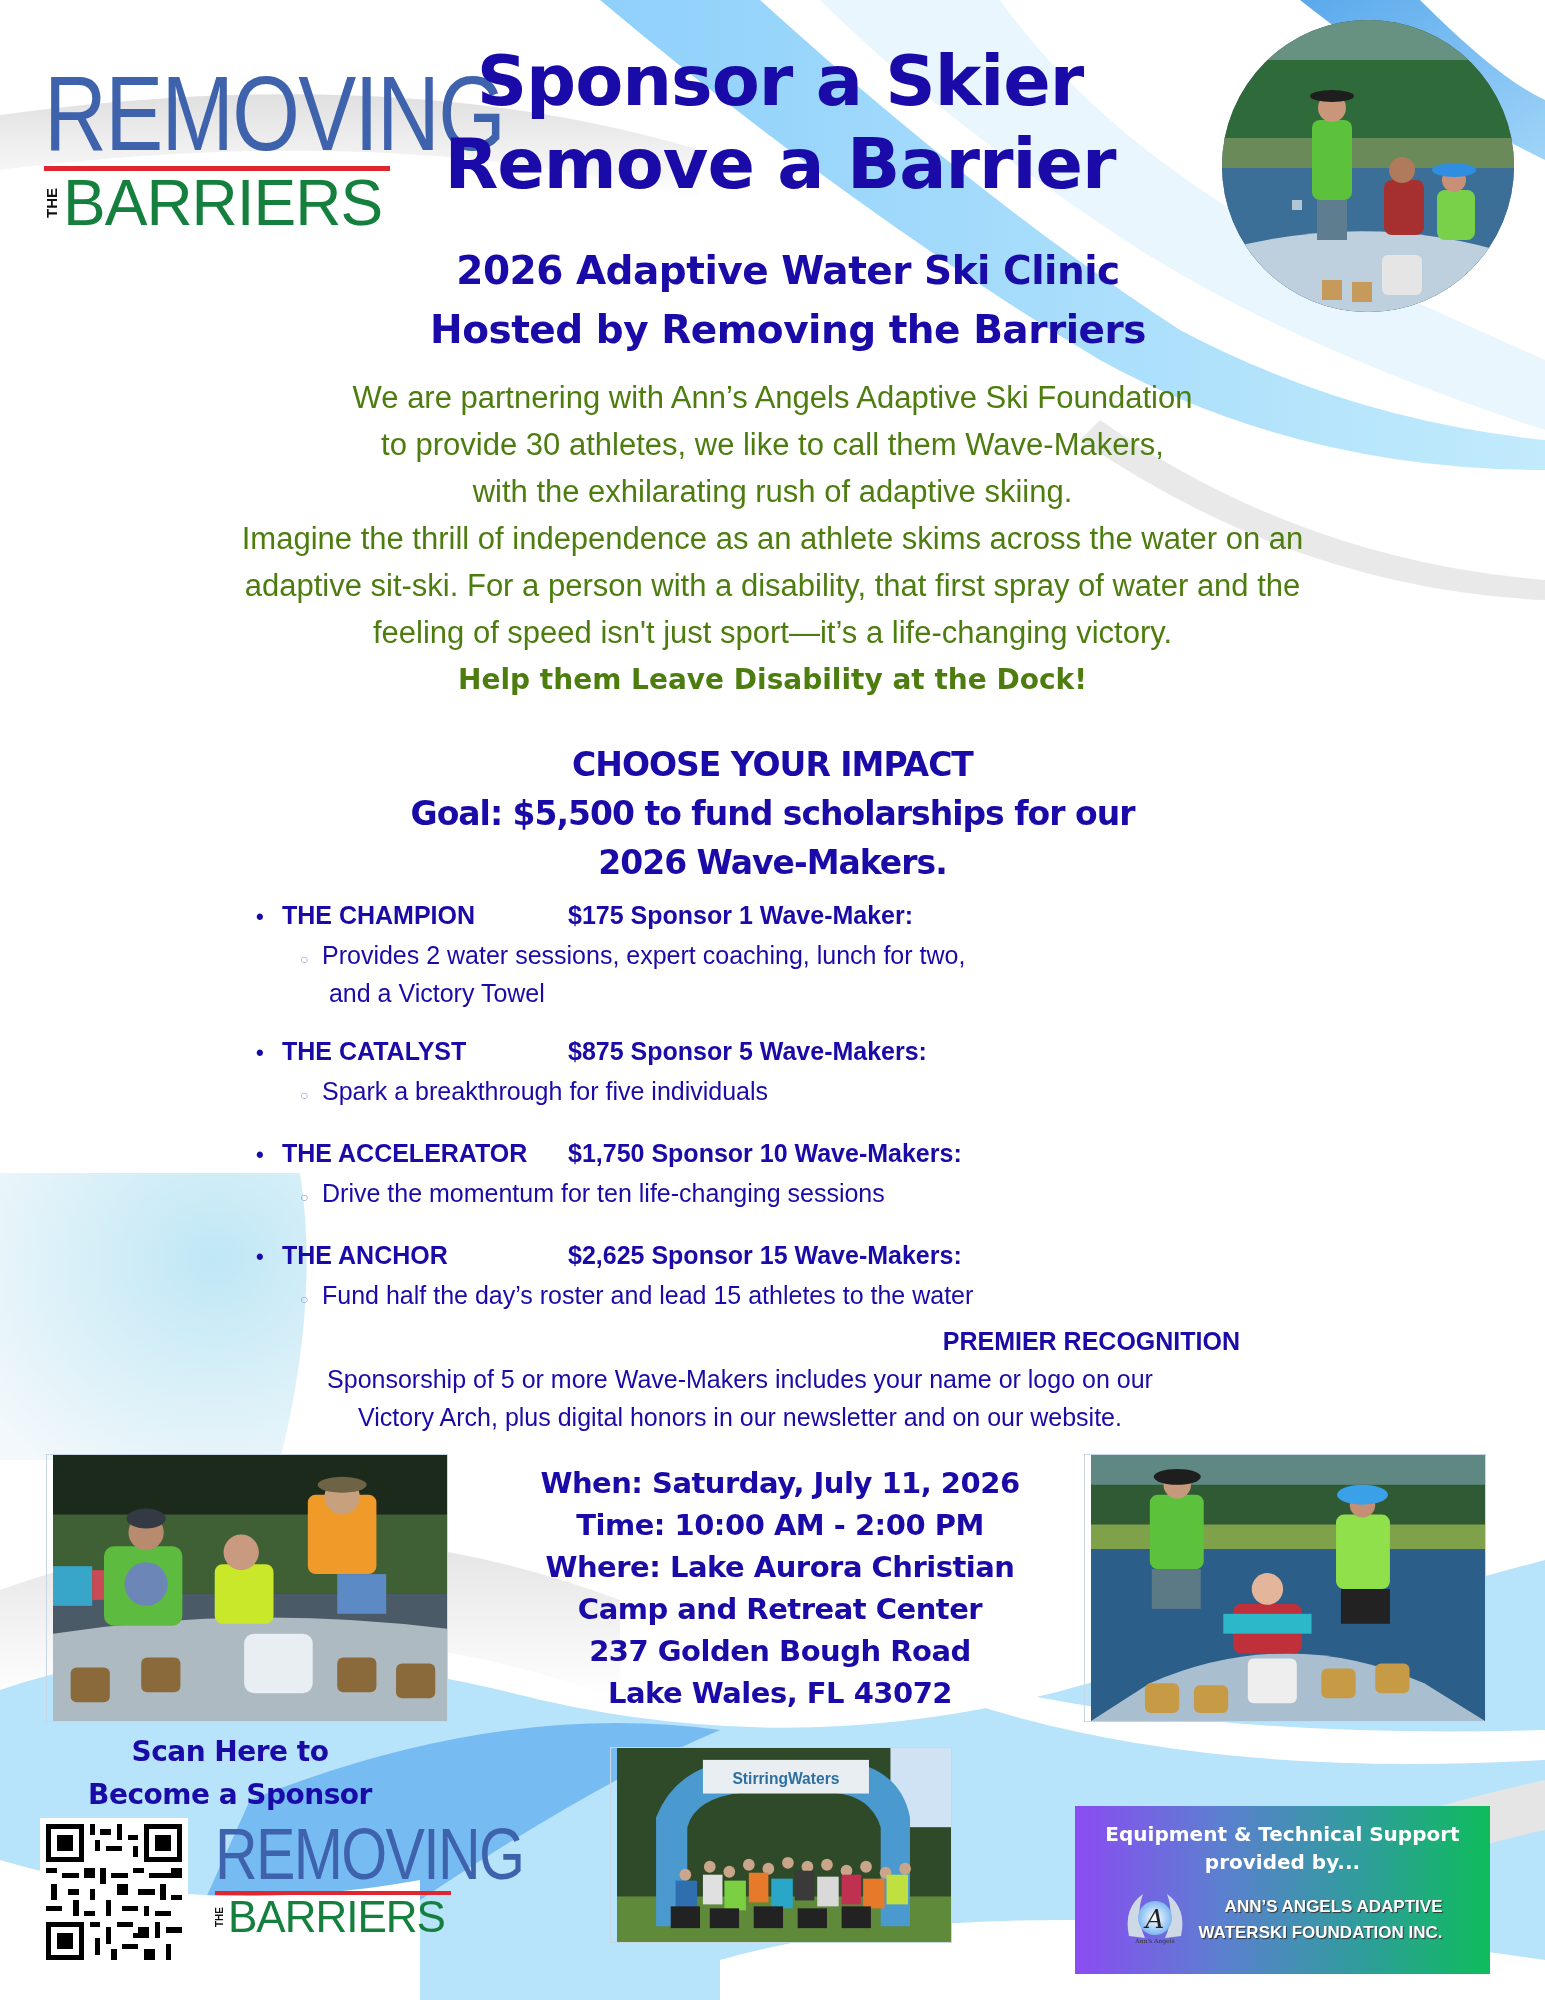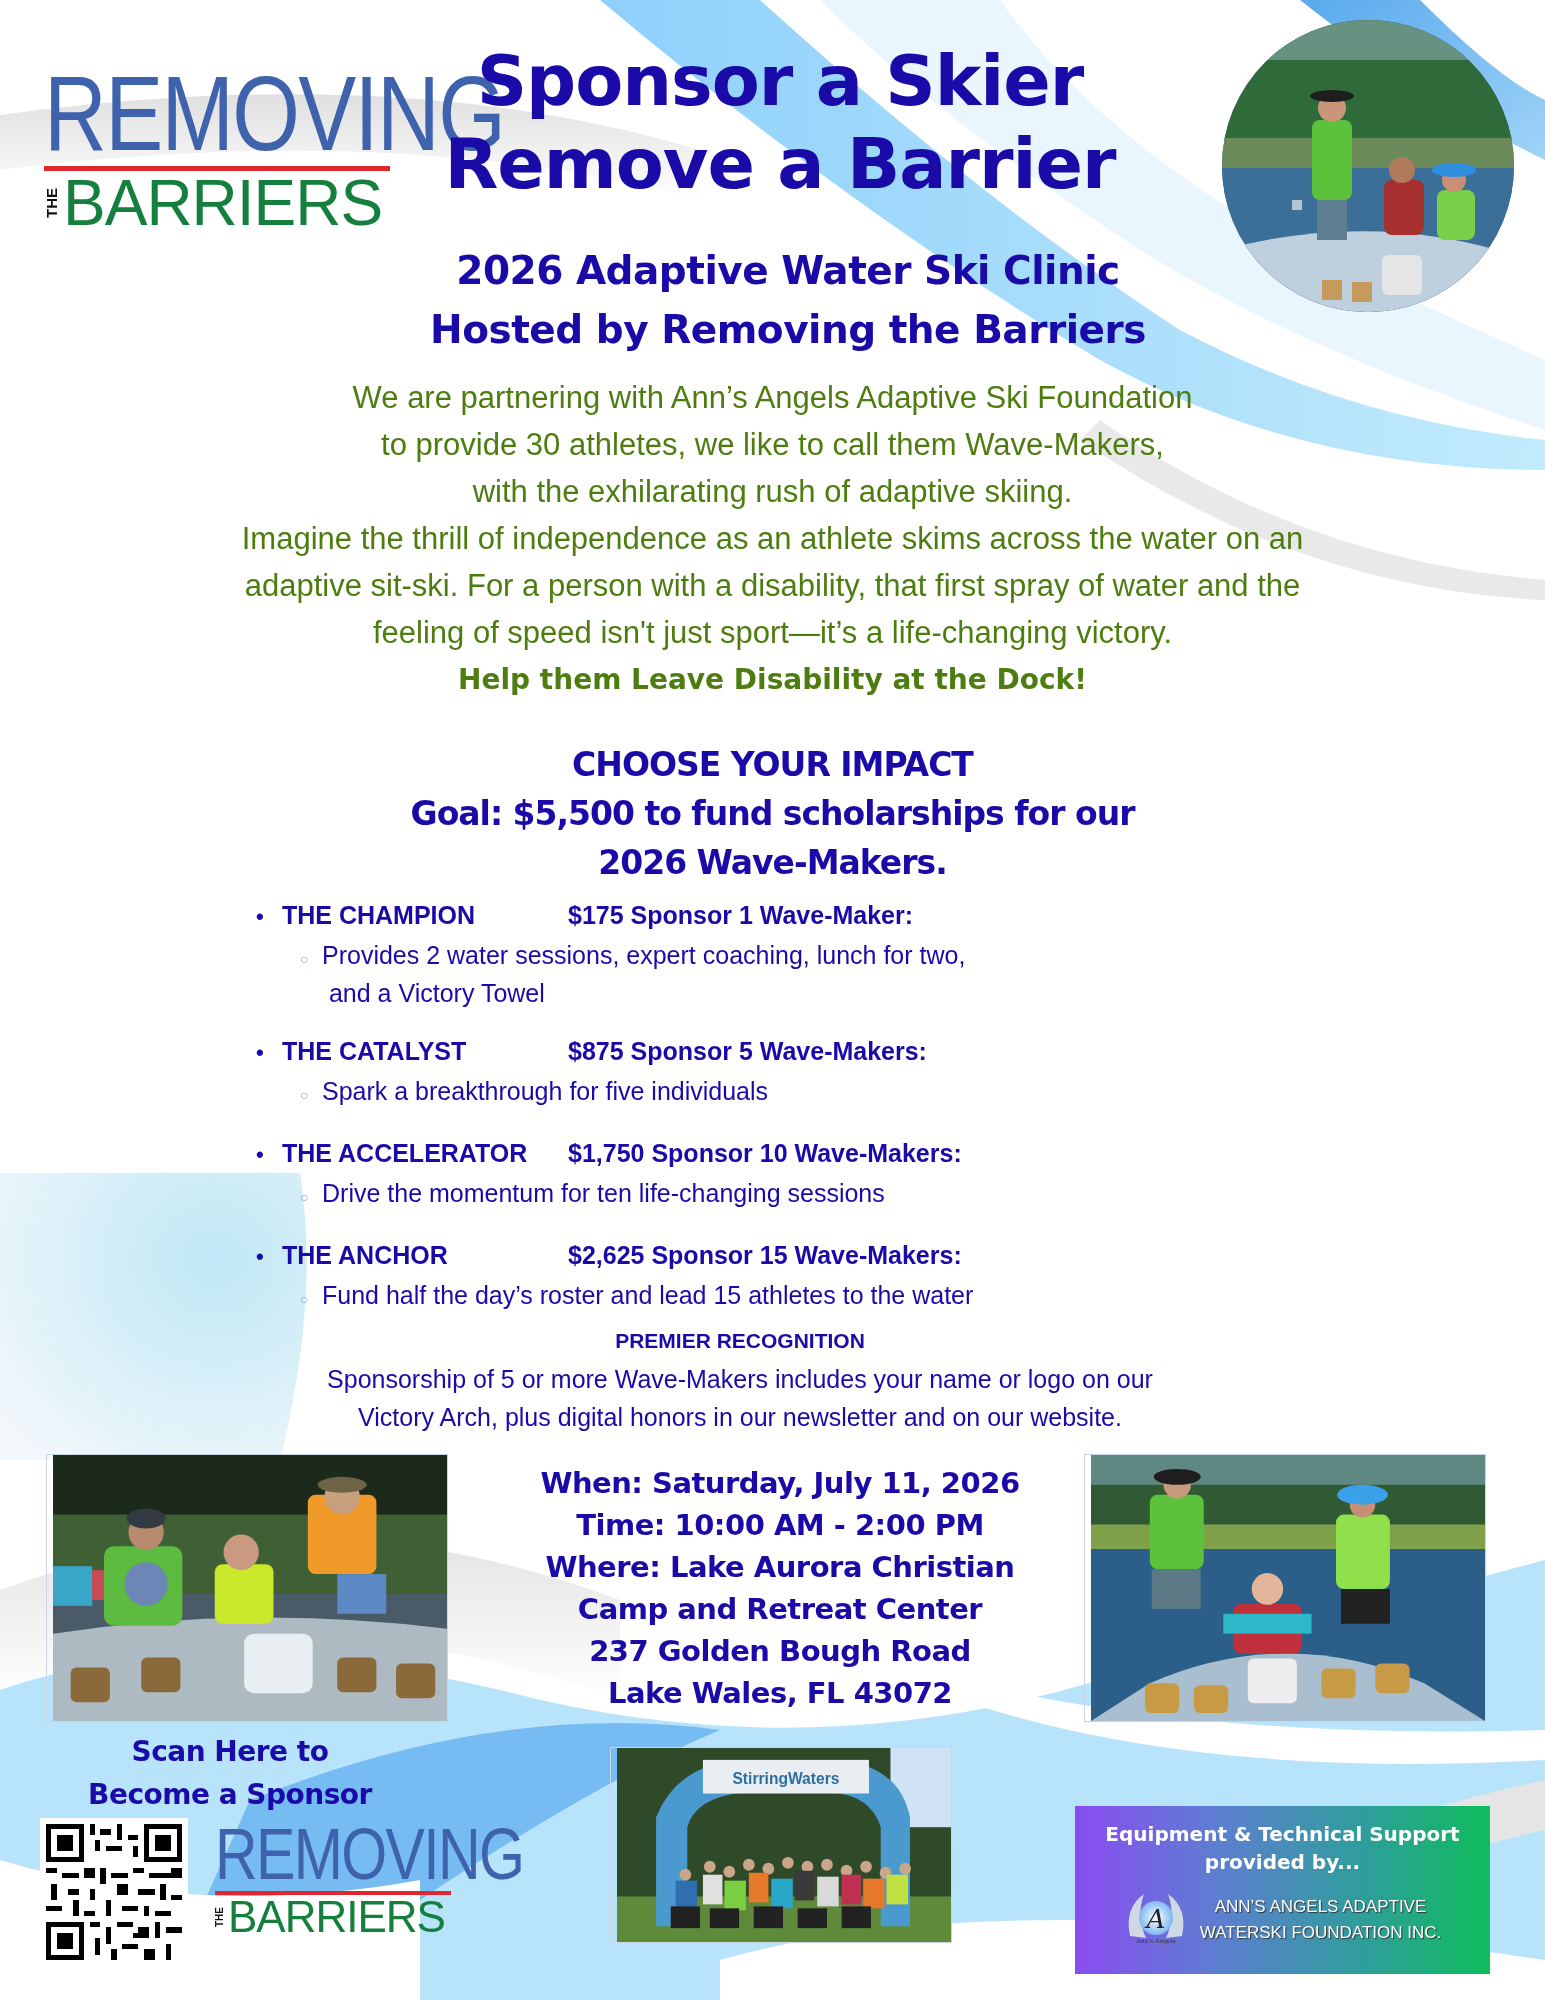--- a/index.html
+++ b/index.html
@@ -50,21 +50,21 @@
     .tiers { font-family: "Liberation Sans", sans-serif; color: #1a0aa8; }
     .tier { margin-bottom: 20px; }
     .tier-line { display: flex; align-items: baseline; font-weight: 700; font-size: 25px; line-height: 38px; }
     .tier-bullet { width: 26px; font-size: 22px; }
     .tier-name { width: 286px; white-space: nowrap; }
     .tier-desc { display: flex; align-items: baseline; font-size: 25px; line-height: 38px; padding-left: 44px; }
     .tier-sub-bullet { width: 22px; font-size: 14px; color: #8f98d8; }
     .tier-desc-text { white-space: pre-wrap; }
 
     .premier { font-family: "Liberation Sans", sans-serif; color: #1a0aa8; text-align: center; }
-    .premier-title { font-weight: 700; font-size: 21px; line-height: 38px; }
+    .premier-title { font-weight: 700; font-size: 25px; line-height: 38px; text-align: right; }
     .premier-text { font-size: 25px; line-height: 38px; }
 
     .event {
       font-family: "DejaVu Sans", sans-serif; font-weight: 700; color: #1a0aa8;
       text-align: center; font-size: 29px; line-height: 42px; letter-spacing: -0.5px;
     }
 
     .photo { overflow: hidden; border: 1px solid #c9d6e6; padding-left: 6px; }
     .photo svg { display: block; width: 100%; height: 100%; }
 
@@ -75,22 +75,22 @@
 
     .qr { background: #fff; padding: 6px; }
 
     .support-box {
       background: linear-gradient(90deg, #8a4cf2 0%, #5c7fd0 35%, #2e9e9a 70%, #0ebc5c 100%);
       color: #fff; text-align: center;
     }
     .support-title { font-family: "DejaVu Sans", sans-serif; font-weight: 700; font-size: 20px; line-height: 28px; }
     .support-org { display: flex; align-items: center; justify-content: center; margin-top: 12px; gap: 12px; }
     .support-org-name {
-      font-family: "Liberation Sans", sans-serif; font-weight: 400; font-size: 17px; line-height: 26px;
-      text-align: center; text-shadow: 1px 1px 1px #333;
+      font-family: "Liberation Sans", sans-serif; font-weight: 700; font-size: 17px; line-height: 26px;
+      text-align: right; text-shadow: 1px 1px 1px #333;
     }
   </style>
 </head>
 <body>
 
 <svg class="bg-layer" viewBox="0 0 1545 2000" preserveAspectRatio="none">
   <defs>
     <linearGradient id="greyWave" x1="0" y1="0" x2="0" y2="1">
       <stop offset="0" stop-color="#d8d8d8"></stop>
       <stop offset="1" stop-color="#ffffff"></stop>

